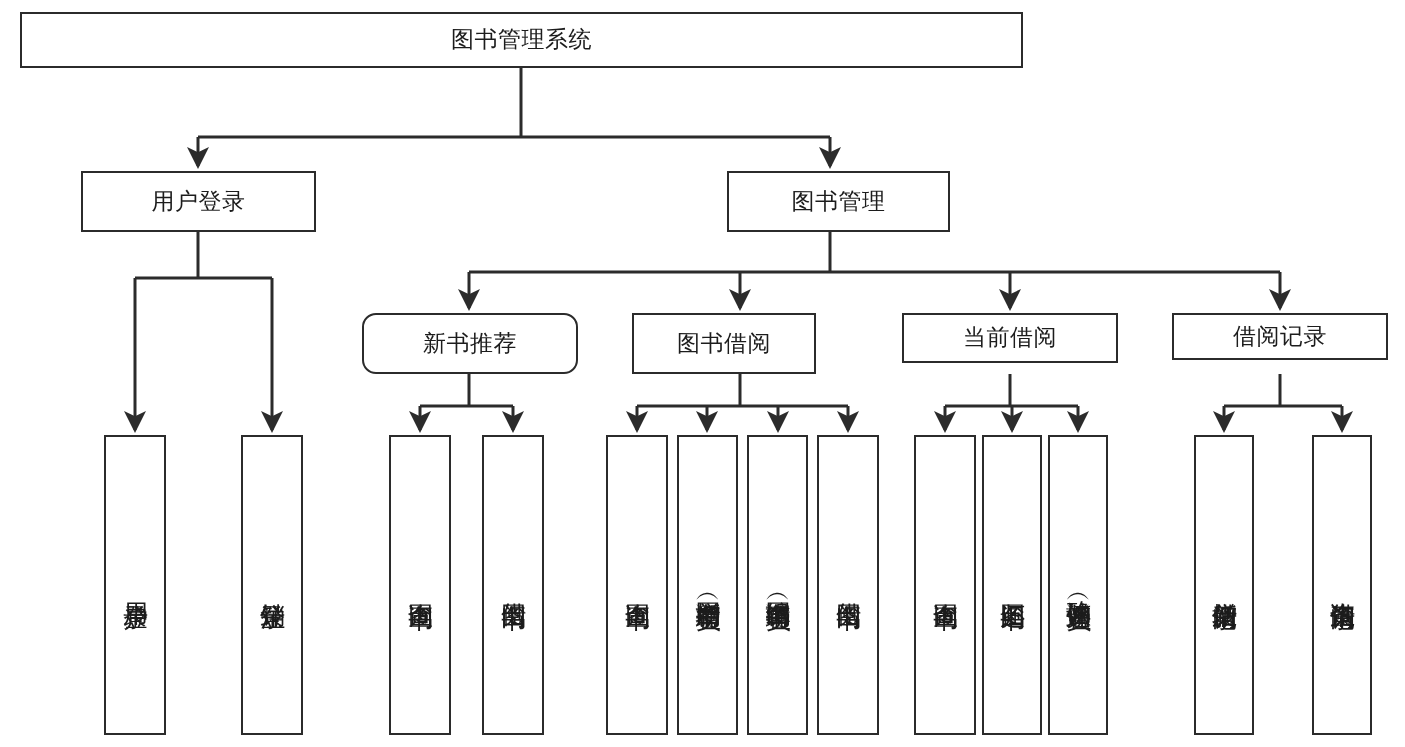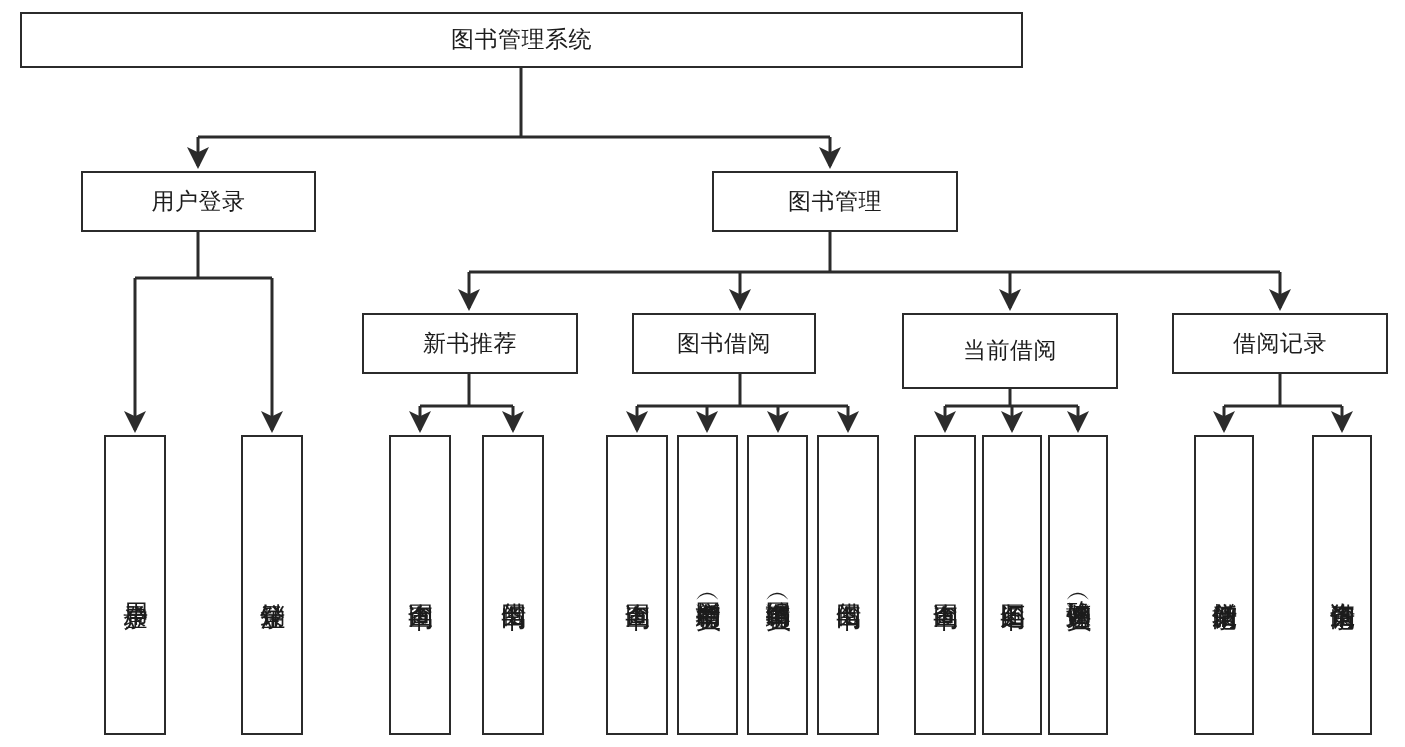--- a/index.html
+++ b/index.html
@@ -130,34 +130,34 @@
     </g>
   </svg>
 
   <div class="node horiz" style="left:20px; top:12px; width:1003px; height:56px;">
     <span class="label">图书管理系统</span>
   </div>
 
   <div class="node horiz" style="left:81px; top:171px; width:235px; height:61px;">
     <span class="label">用户登录</span>
   </div>
-  <div class="node horiz" style="left:712px; top:171px; width:246px; height:61px;">
+  <div class="node horiz" style="left:727px; top:171px; width:223px; height:61px;">
     <span class="label">图书管理</span>
   </div>
 
-  <div class="node horiz" style="left:362px; top:313px; width:216px; height:61px;">
+  <div class="node horiz" style="left:362px; top:313px; width:216px; height:61px;border-radius:14px;">
     <span class="label">新书推荐</span>
   </div>
   <div class="node horiz" style="left:632px; top:313px; width:184px; height:61px;">
     <span class="label">图书借阅</span>
   </div>
-  <div class="node horiz" style="left:902px; top:313px; width:216px; height:76px;">
+  <div class="node horiz" style="left:902px; top:313px; width:216px; height:50px;">
     <span class="label">当前借阅</span>
   </div>
-  <div class="node horiz" style="left:1172px; top:313px; width:216px; height:61px;">
+  <div class="node horiz" style="left:1172px; top:313px; width:216px; height:47px;">
     <span class="label">借阅记录</span>
   </div>
 
   <div class="node vert" style="left:104px; top:435px; width:62px; height:300px;">
     <span class="label">用户登录</span>
   </div>
   <div class="node vert" style="left:241px; top:435px; width:62px; height:300px;">
     <span class="label">注销登录</span>
   </div>
 

